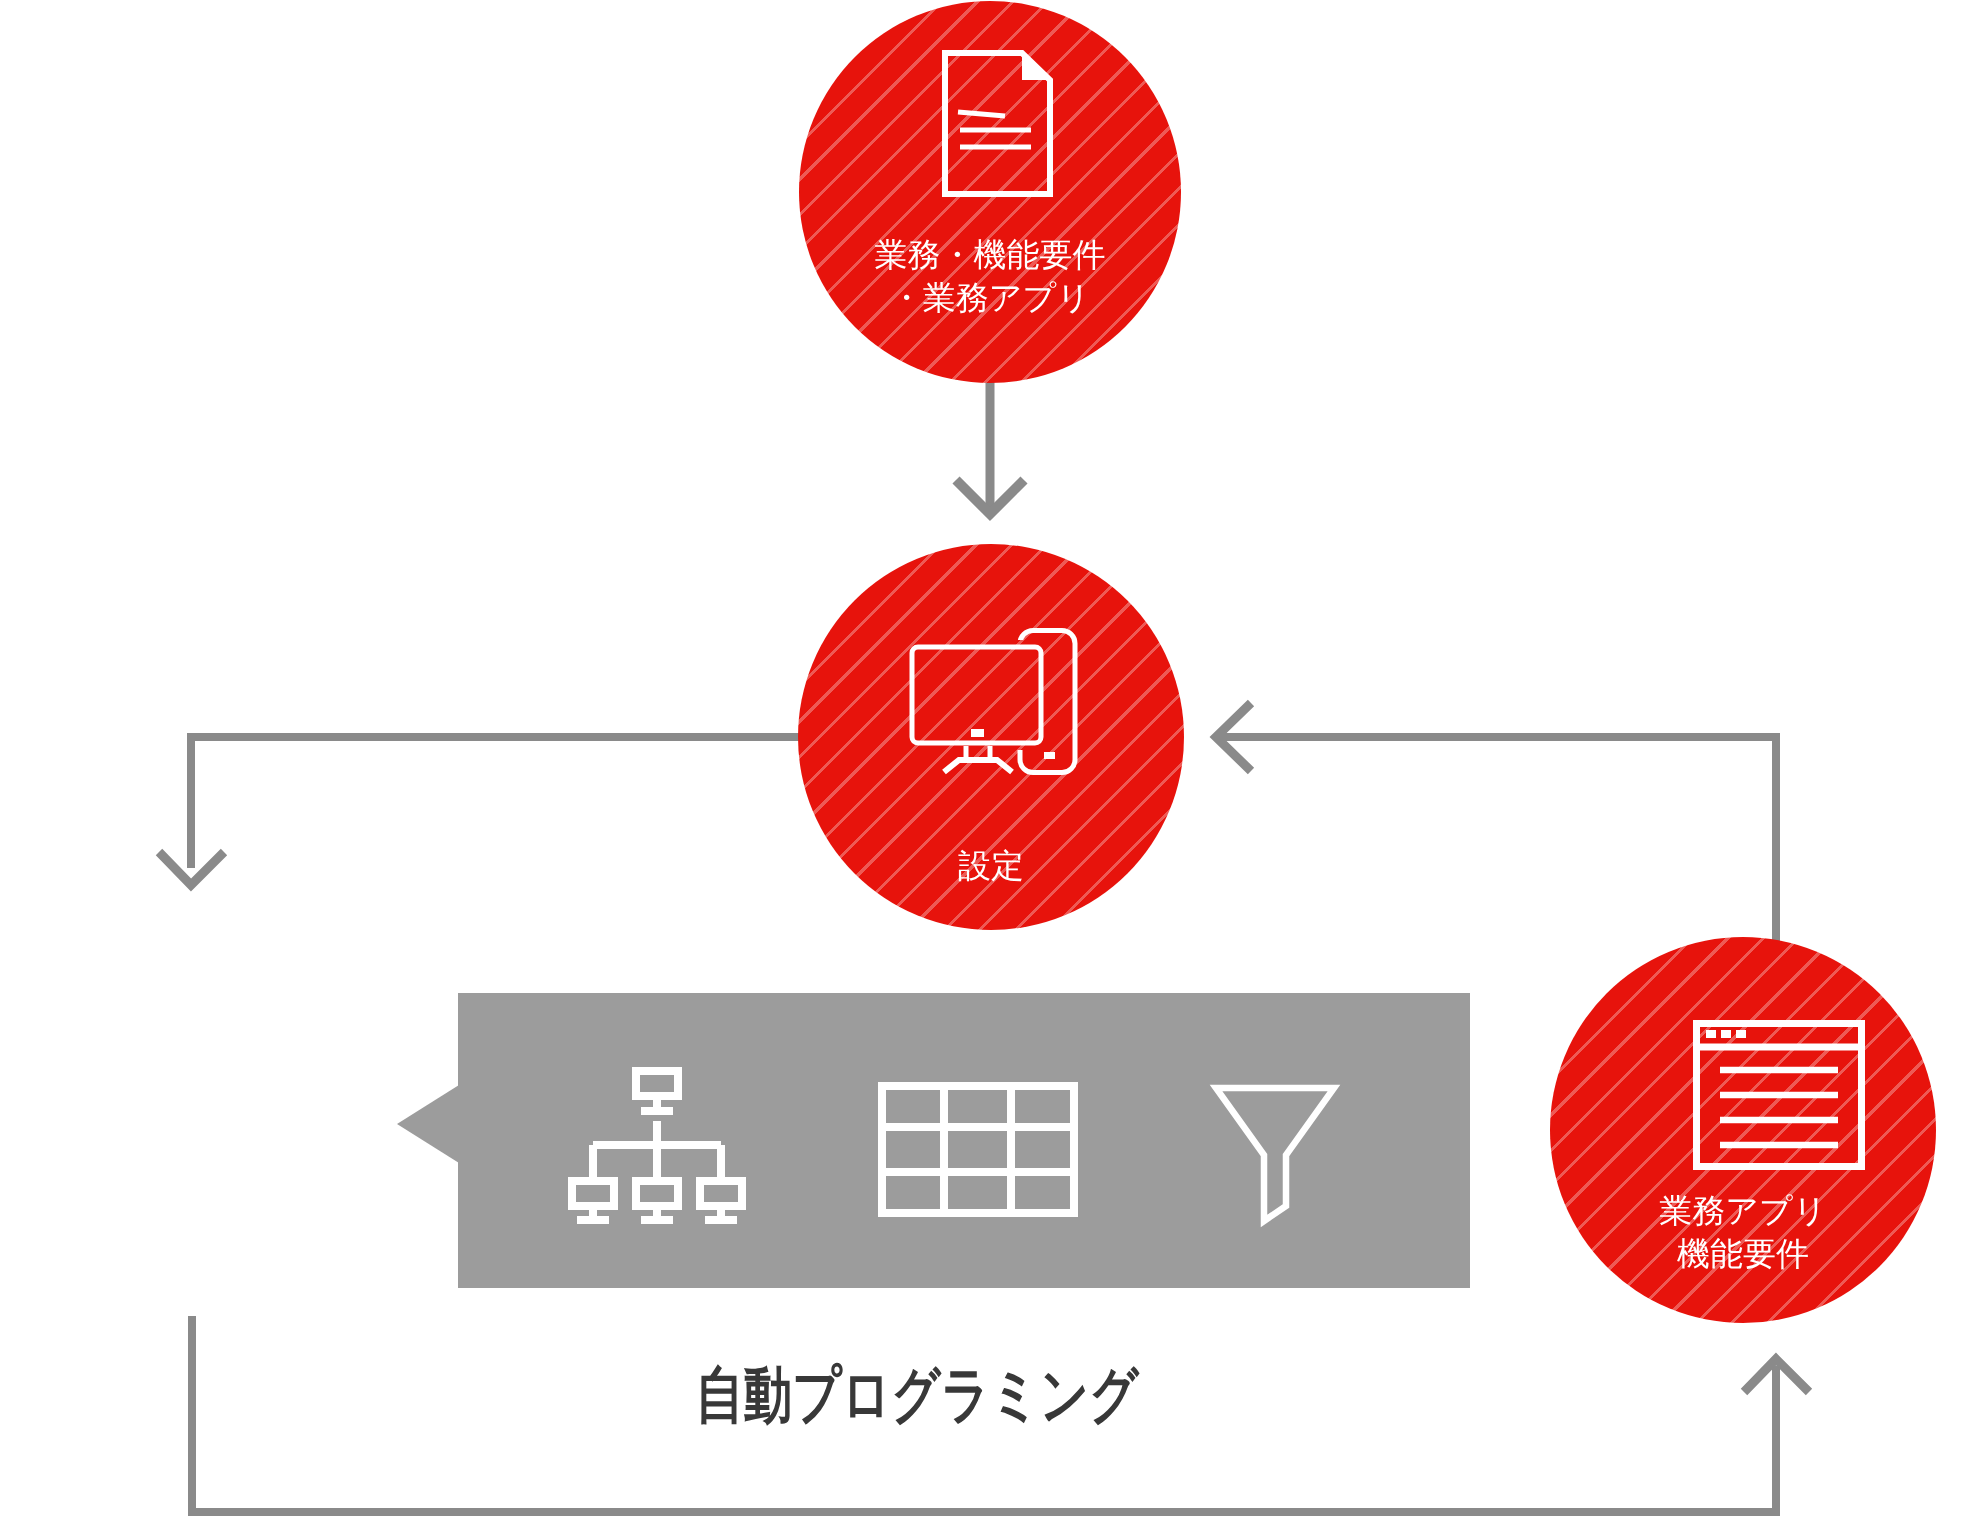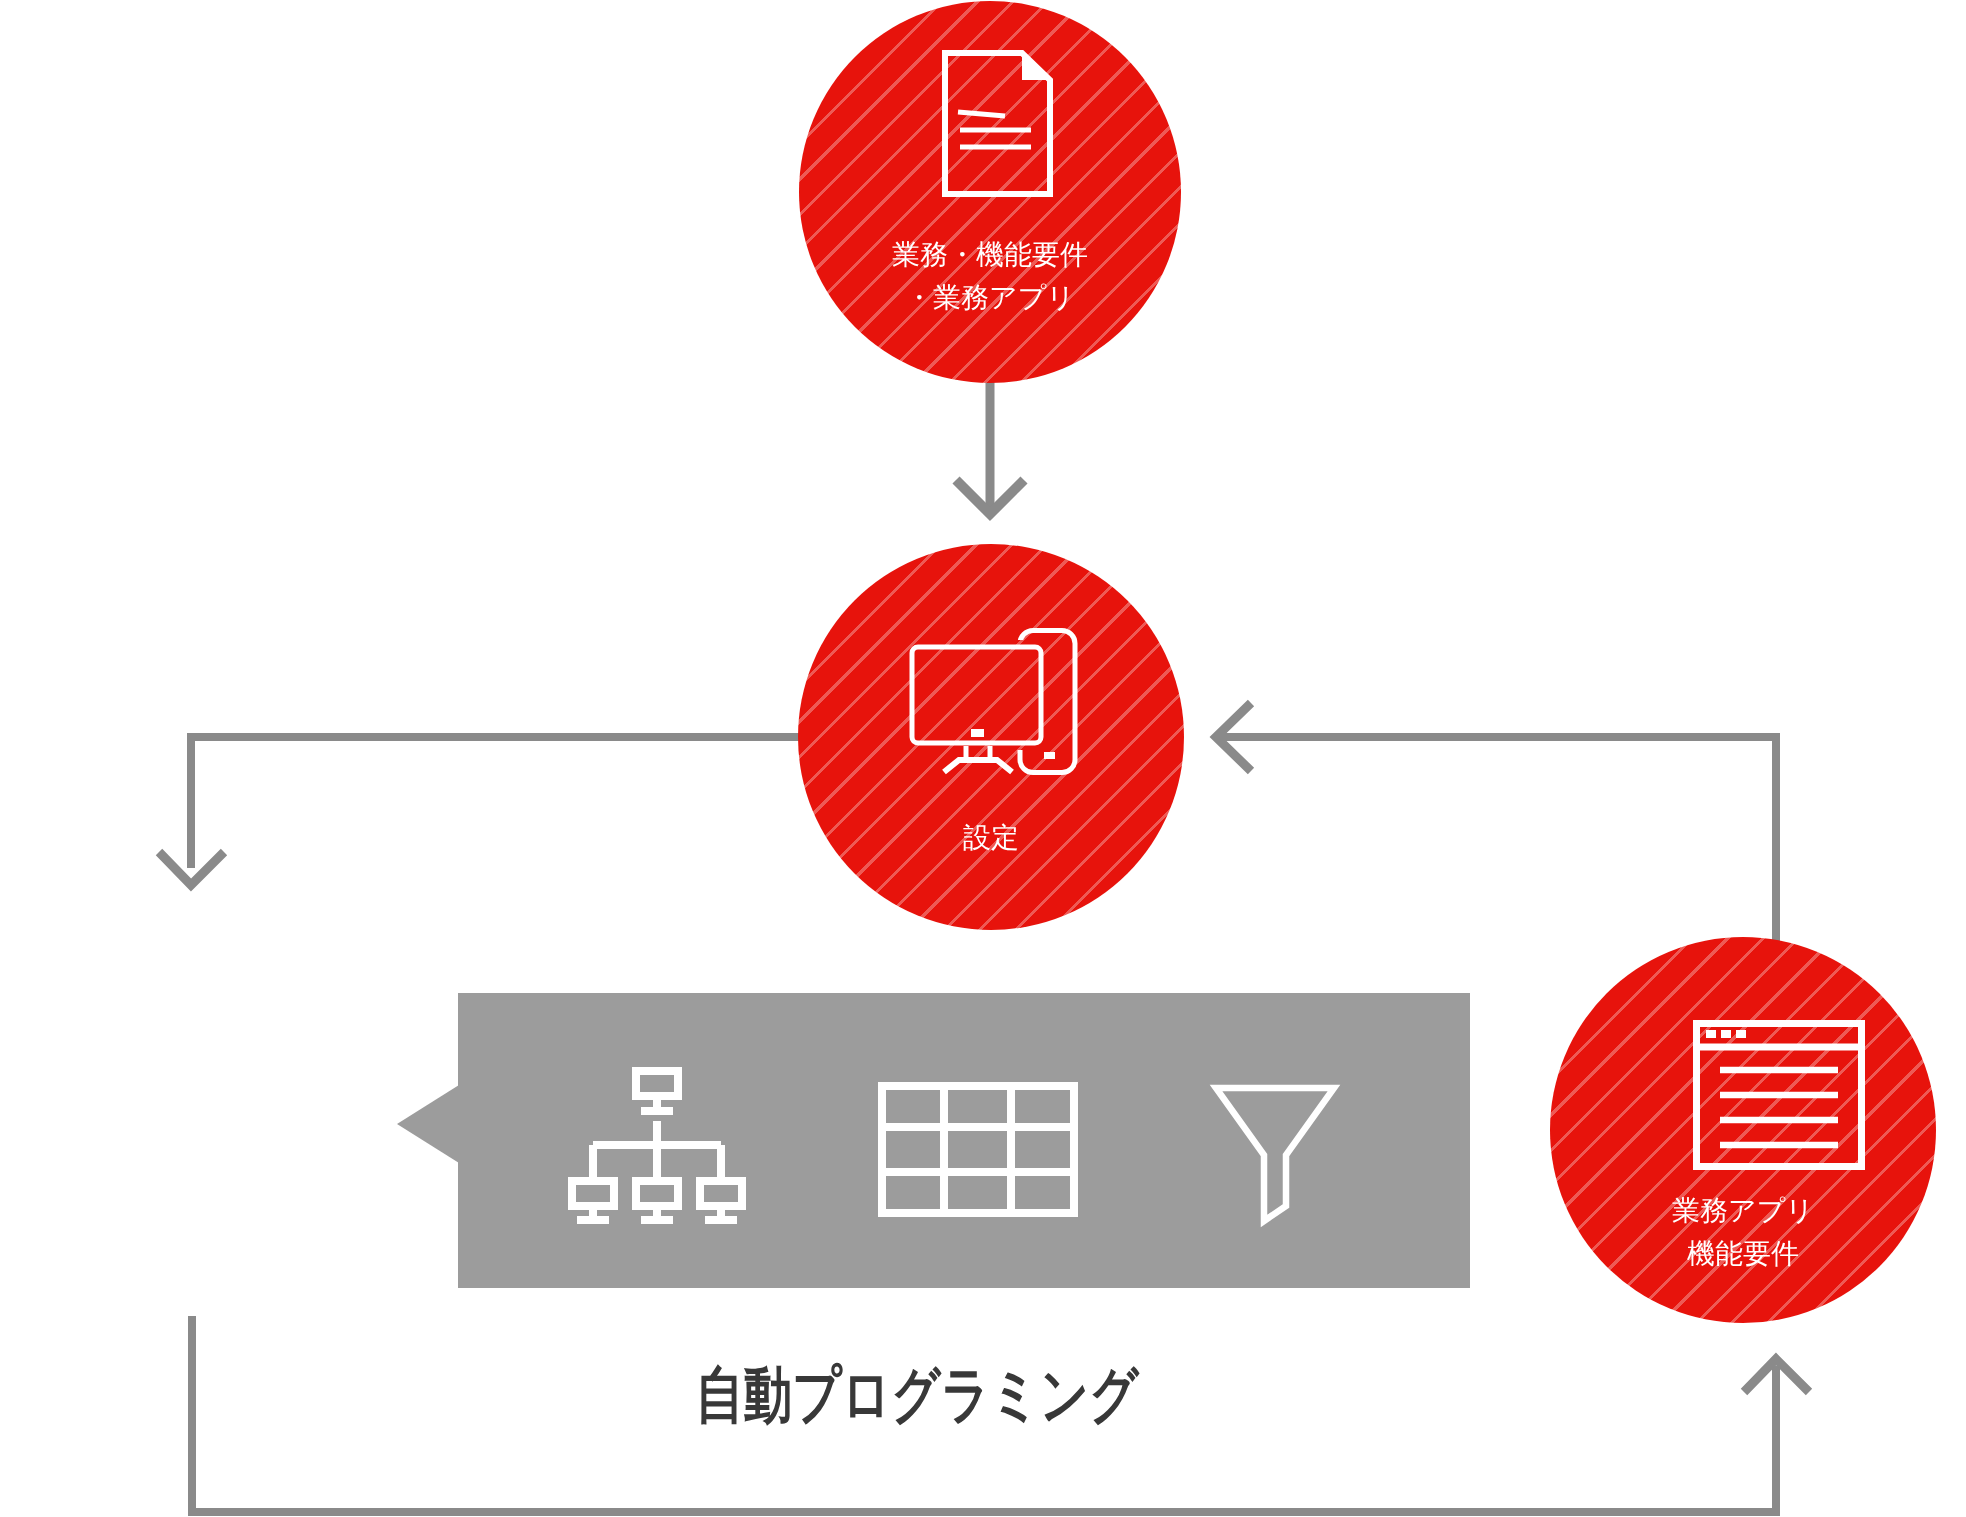--- a/index.html
+++ b/index.html
@@ -3,21 +3,21 @@
 <meta charset="utf-8">
 <style>
   html,body{margin:0;padding:0;background:#fff;}
   body{width:1966px;height:1517px;position:relative;overflow:hidden;
        font-family:"Liberation Sans",sans-serif;}
   .stage{position:absolute;left:0;top:0;width:1966px;height:1517px;}
   svg.layer{position:absolute;left:0;top:0;width:1966px;height:1517px;}
   .node{position:absolute;border-radius:50%;
         background:repeating-linear-gradient(135deg,rgba(255,255,255,.30) 0 3px,rgba(255,255,255,0) 3px 25px),#e7130c;}
   .node .lbl{position:absolute;left:0;width:100%;text-align:center;color:#fff;
-        font-size:28px;line-height:43px;font-weight:500;letter-spacing:0;white-space:nowrap;}
+        font-size:33px;line-height:43px;font-weight:500;letter-spacing:0;white-space:nowrap;}
   .bubble{position:absolute;left:458px;top:993px;width:1012px;height:295px;background:#9c9c9c;}
   .bubble-tail{position:absolute;left:397px;top:1085px;width:62px;height:78px;background:#9c9c9c;
         clip-path:polygon(100% 0,0 50%,100% 100%);}
   .caption{position:absolute;left:635px;top:1362px;width:550px;text-align:center;
         color:#383838;font-size:62px;line-height:66px;font-weight:bold;
         transform:scaleX(0.78);transform-origin:50% 50%;white-space:nowrap;}
   .z0{z-index:0}.z1{z-index:1}.z2{z-index:2}.z3{z-index:3}
 </style>
 </head>
 <body>
@@ -55,21 +55,21 @@
   <div class="caption z1">自動プログラミング</div>
 
   <div class="node z2" style="left:799px;top:1px;width:382px;height:382px;">
     <div class="lbl" style="top:232px;">
       <div>業務・機能要件</div>
       <div>・業務アプリ</div>
     </div>
   </div>
 
   <div class="node z2" style="left:798px;top:544px;width:386px;height:386px;">
-    <div class="lbl" style="top:272px;">
+    <div class="lbl" style="top:300px;">
       <div>設定</div>
     </div>
   </div>
 
 
   <div class="node z2" style="left:1550px;top:937px;width:386px;height:386px;">
     <div class="lbl" style="top:252px;">
       <div>業務アプリ</div>
       <div>機能要件</div>
     </div>

